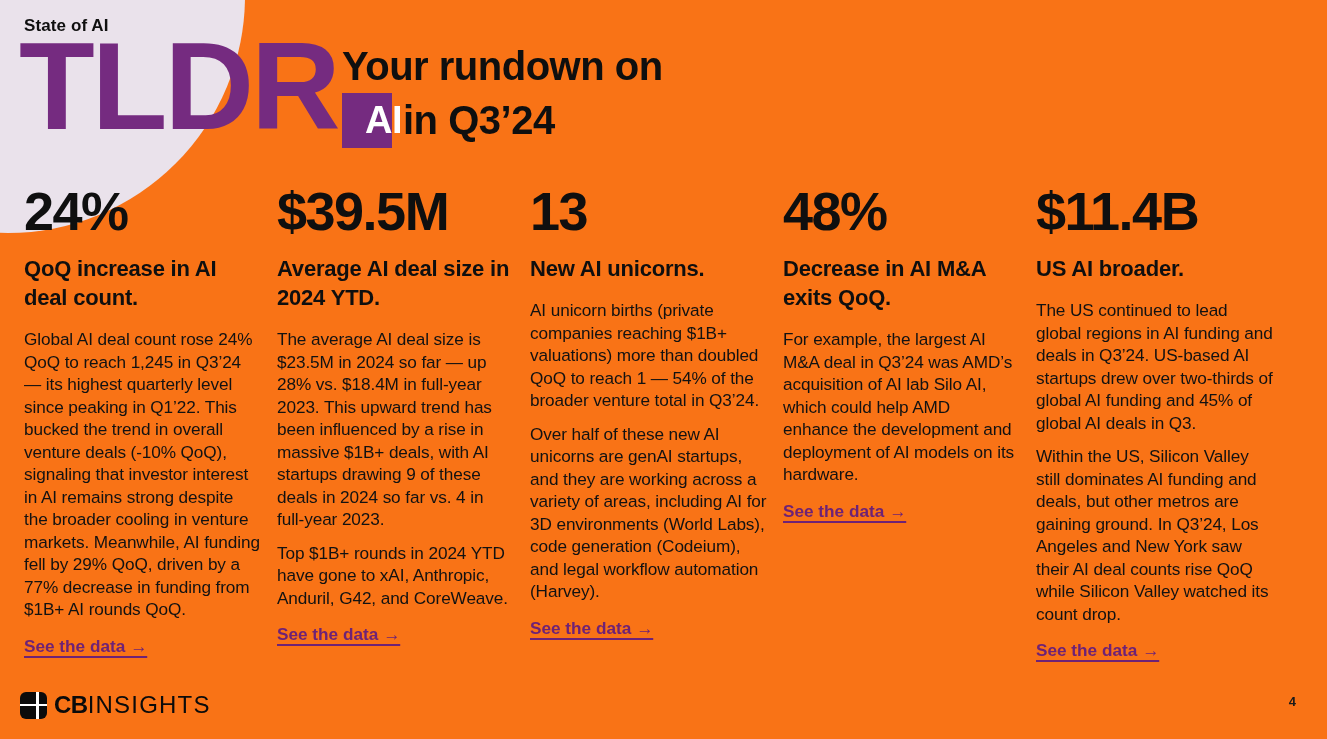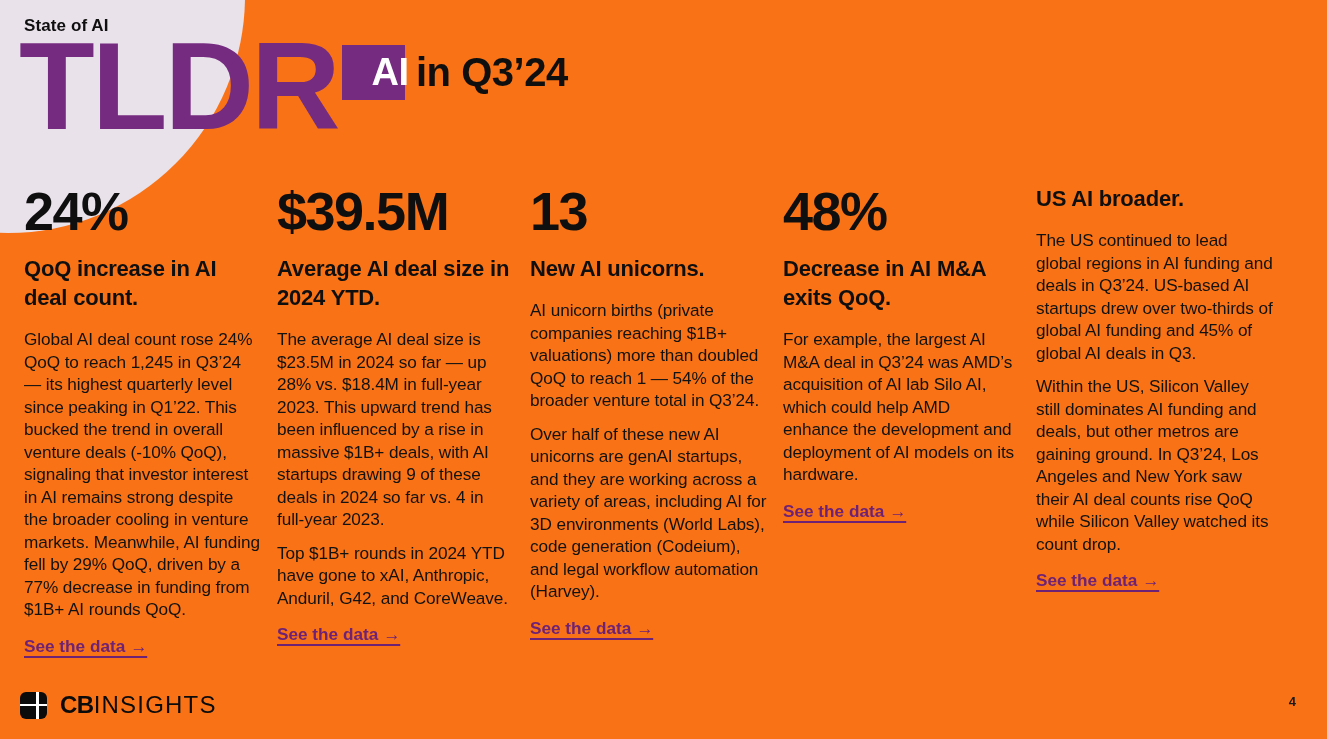--- a/index.html
+++ b/index.html
@@ -57,21 +57,21 @@
   .headline-line2 {
     display: flex;
     align-items: center;
     margin-top: 2px;
     height: 56px;
   }
   .ai-badge {
     display: inline-flex;
     align-items: center;
     justify-content: center;
-    width: 63px;
+    width: 50px;
     height: 55px;
     background: #752B80;
     color: #ffffff;
     font-size: 38px;
     font-weight: 700;
     margin-right: 11px;
     padding-left: 33px;
   }
 
   .stats {
@@ -116,21 +116,21 @@
     text-underline-offset: 4px;
     cursor: pointer;
   }
 
   .footer-logo {
     position: absolute;
     left: 20px;
     top: 691px;
     display: flex;
     align-items: center;
-    gap: 13px;
+    gap: 7px;
   }
   .logo-icon {
     position: relative;
     width: 27px;
     height: 27px;
     background: #0b0b0b;
     border-radius: 6px;
     display: inline-block;
   }
   .logo-icon .v {
@@ -167,20 +167,21 @@
 
 <div class="slide">
   <div class="bg-circle"></div>
 
   <div class="content">
     <div class="eyebrow">State of AI</div>
 
     <div class="tldr">TLDR</div>
 
     <div class="headline">
+      <div class="headline-line1">Your rundown on</div>
       <div class="headline-line2">
         <span class="ai-badge">AI</span>
         <span>in Q3’24</span>
       </div>
     </div>
 
     <div class="stats">
 
       <div class="stat">
         <div class="stat-value">24%</div>
@@ -206,20 +207,21 @@
       </div>
 
       <div class="stat">
         <div class="stat-value">48%</div>
         <div class="stat-heading">Decrease in AI M&amp;A exits QoQ.</div>
         <p class="stat-para">For example, the largest AI M&amp;A deal in Q3’24 was AMD’s acquisition of AI lab Silo AI, which could help AMD enhance the development and deployment of AI models on its hardware.</p>
         <a class="stat-link">See the data →</a>
       </div>
 
       <div class="stat">
+        <div class="stat-value">$11.4B</div>
         <div class="stat-heading">US AI broader.</div>
         <p class="stat-para">The US continued to lead global regions in AI funding and deals in Q3’24. US-based AI startups drew over two-thirds of global AI funding and 45% of global AI deals in Q3.</p>
         <p class="stat-para">Within the US, Silicon Valley still dominates AI funding and deals, but other metros are gaining ground. In Q3’24, Los Angeles and New York saw their AI deal counts rise QoQ while Silicon Valley watched its count drop.</p>
         <a class="stat-link">See the data →</a>
       </div>
 
     </div>
 
     <div class="footer-logo">
       <span class="logo-icon">

